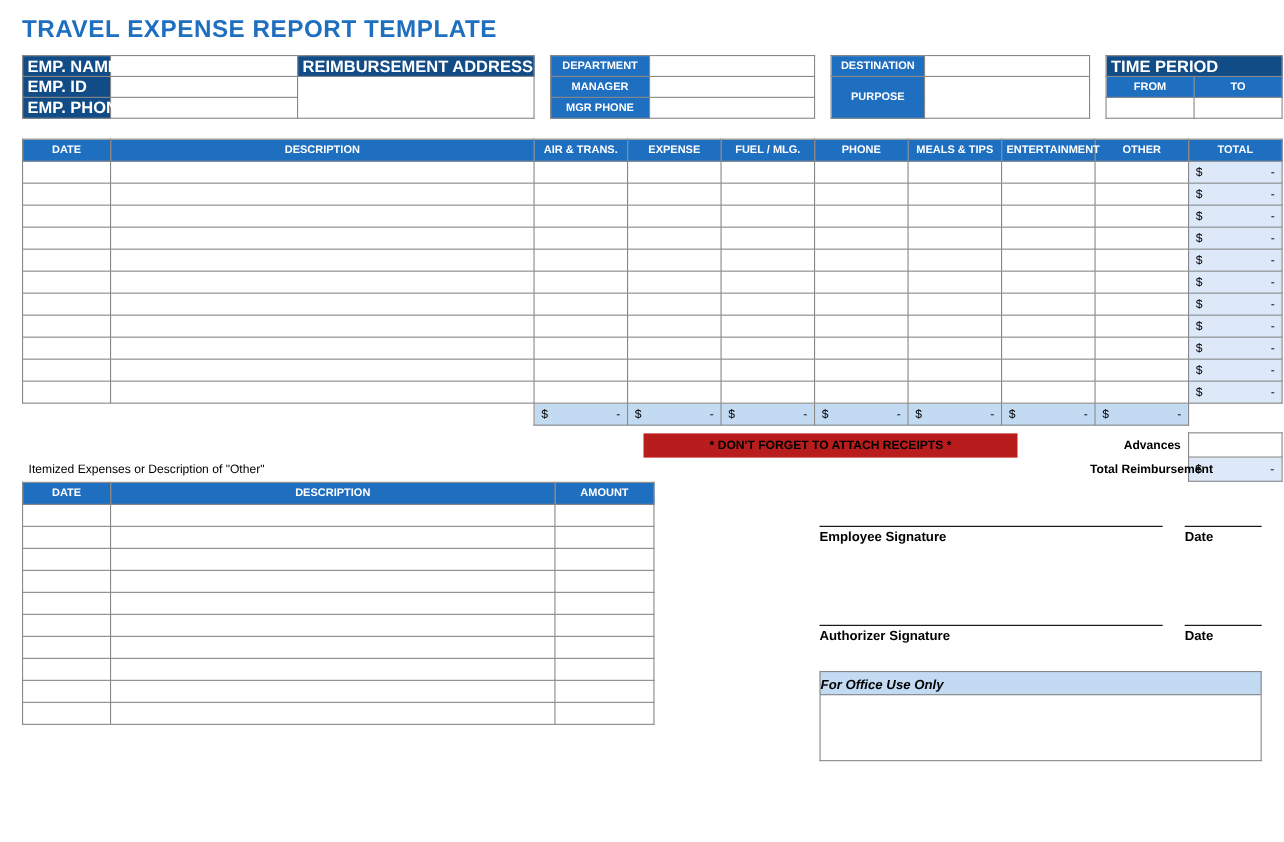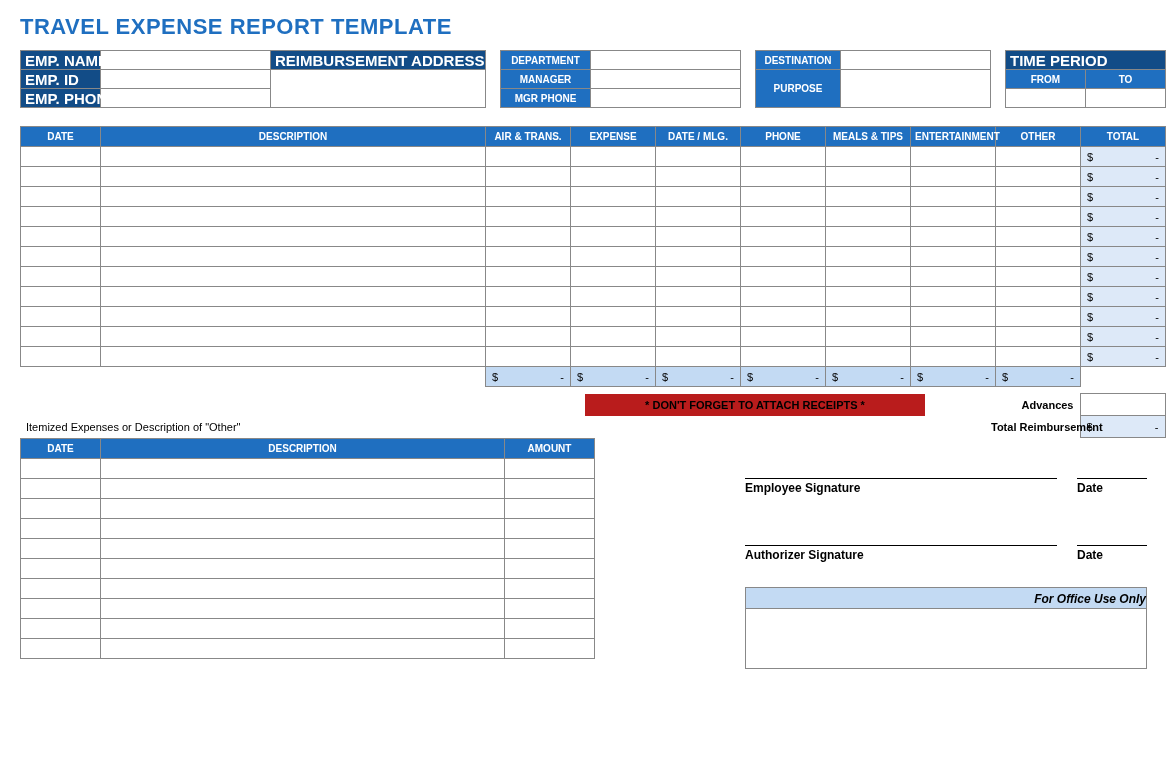--- a/index.html
+++ b/index.html
@@ -145,21 +145,21 @@
     position: relative;
   }
   .sigline {
     border-top: 1px solid #000;
     height: 0;
   }
   .siglbl { font-weight: 700; font-size: 12px; padding-top: 2px;}
   .office-hdr {
     background: #C3DAF3;
     border: 1px solid #888;
-    text-align: right;
+    text-align: left;
     font-weight: 700;
     font-style: italic;
     font-size: 12px;
     height: 22px;
     line-height: 22px;
   }
   .office-body {
     border: 1px solid #888;
     border-top: none;
     height: 60px;
@@ -242,21 +242,21 @@
     <col style="width:85px">
     <col style="width:85px">
     <col style="width:85px">
   </colgroup>
   <thead>
     <tr>
       <th>DATE</th>
       <th>DESCRIPTION</th>
       <th>AIR &amp; TRANS.</th>
       <th>EXPENSE</th>
-      <th>DATE / MLG.</th>
+      <th>FUEL / MLG.</th>
       <th>PHONE</th>
       <th>MEALS &amp; TIPS</th>
       <th>ENTERTAINMENT</th>
       <th>OTHER</th>
       <th>TOTAL</th>
     </tr>
   </thead>
   <tbody id="exp-body">
       <tr>
         <td></td>
@@ -567,21 +567,21 @@
       <div style="flex:1;">
         <div class="sigline"></div>
         <div class="siglbl">Employee Signature</div>
       </div>
       <div style="width:70px;">
         <div class="sigline"></div>
         <div class="siglbl">Date</div>
       </div>
     </div>
 
-    <div style="display:flex; gap:20px; margin-top:50px;align-items:center;">
+    <div style="display:flex; gap:20px; margin-top:73px;align-items:center;">
       <div style="flex:1;">
         <div class="sigline"></div>
         <div class="siglbl">Authorizer Signature</div>
       </div>
       <div style="width:70px;">
         <div class="sigline"></div>
         <div class="siglbl">Date</div>
       </div>
     </div>
 

